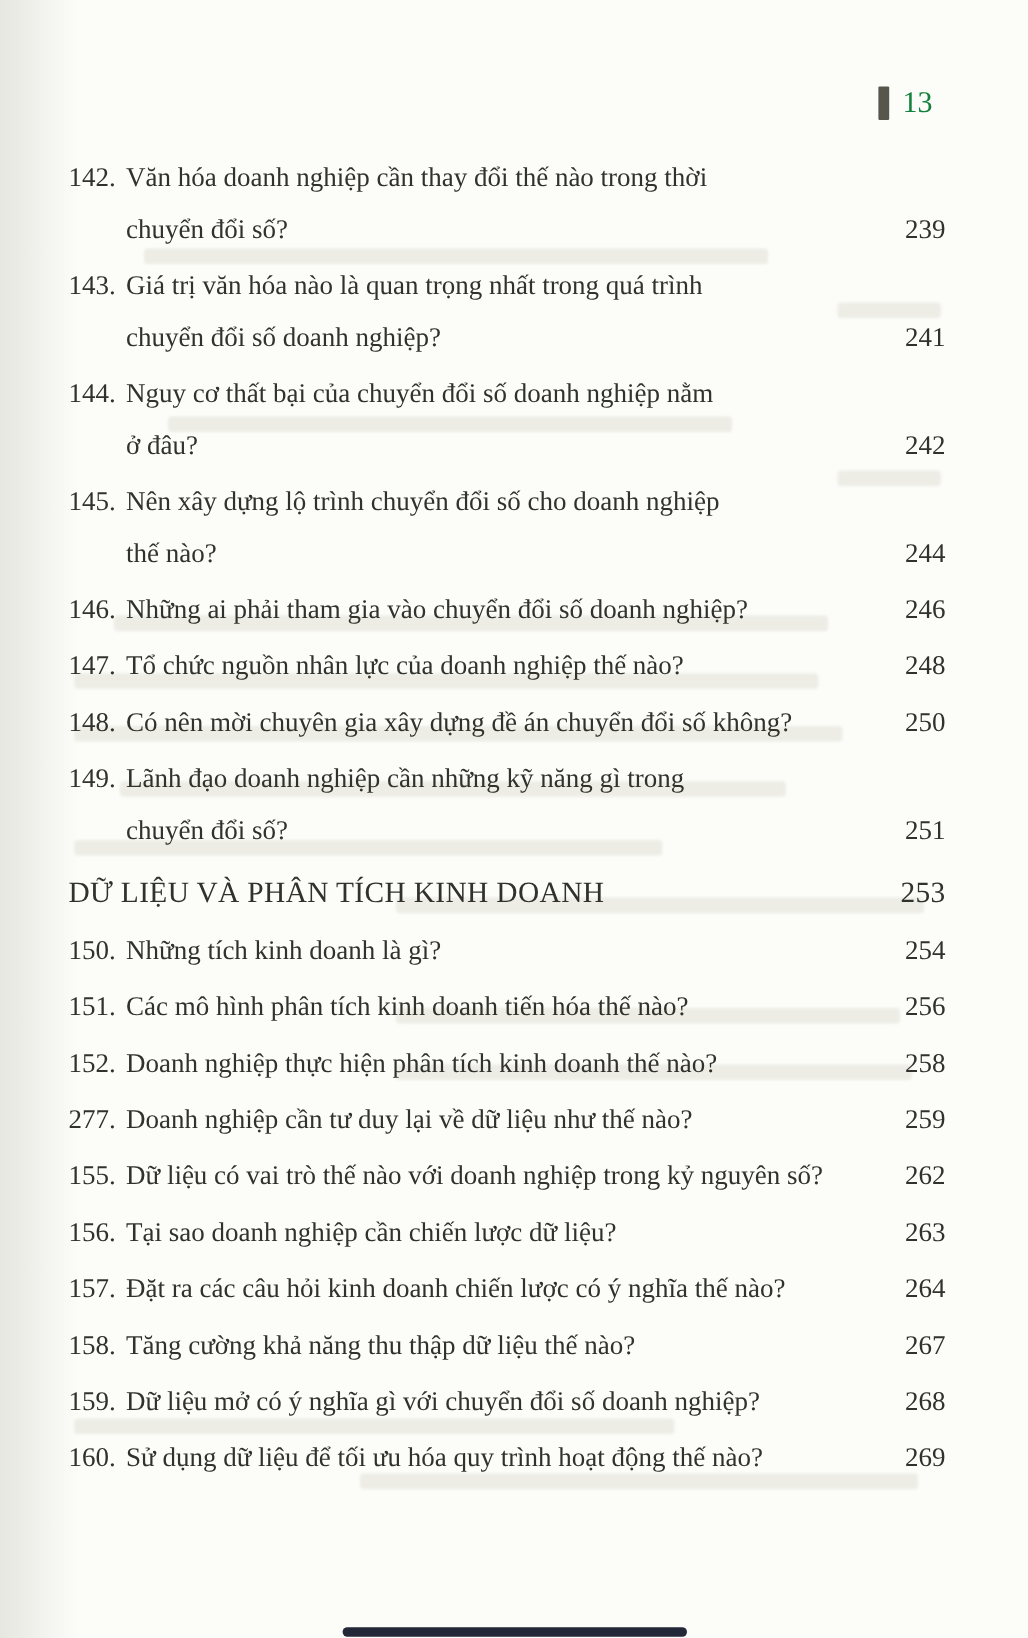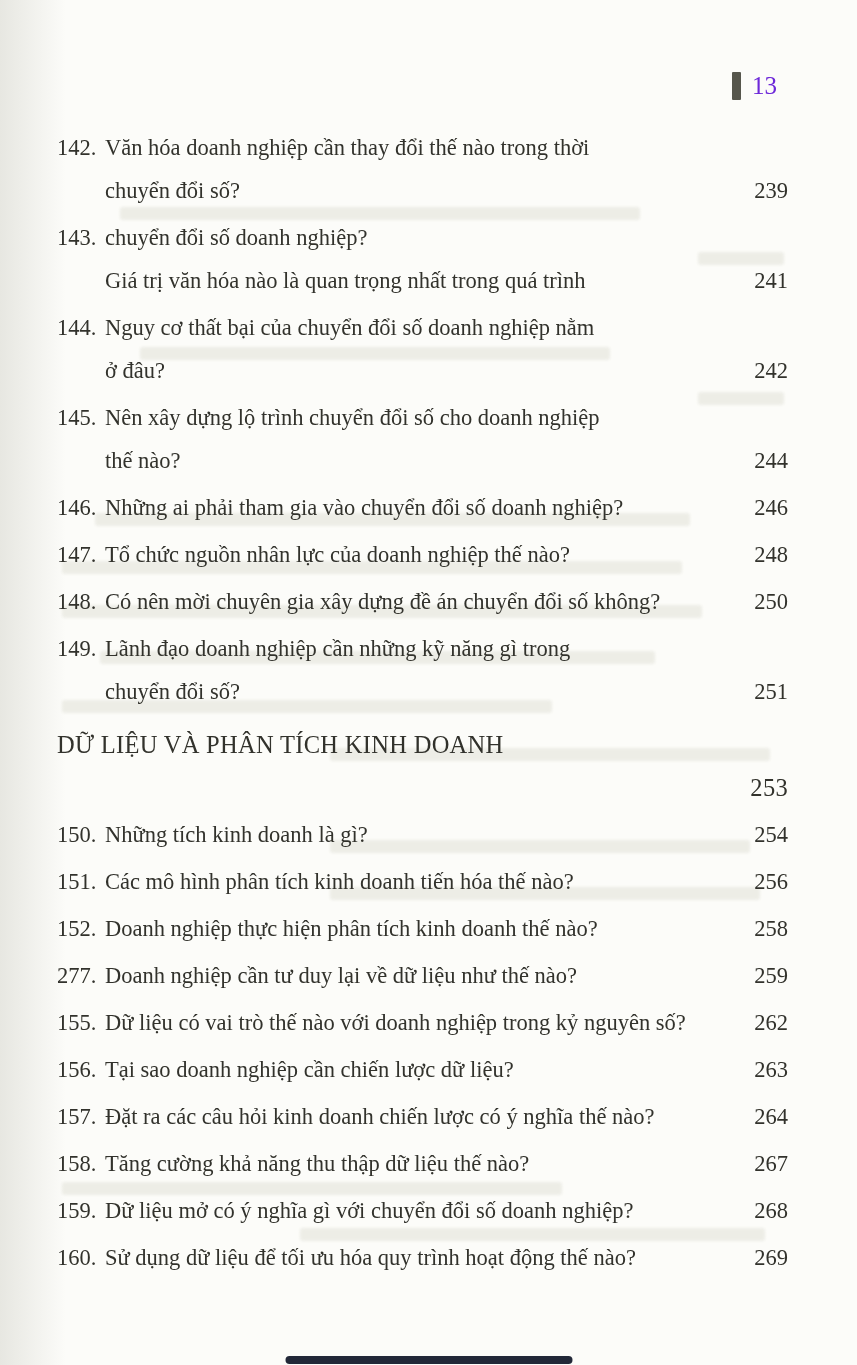--- a/index.html
+++ b/index.html
@@ -17,38 +17,38 @@
   }
   
   .folio{
     position:absolute;top:72px;right:80px;
     display:flex;align-items:center;gap:11px;
   }
   .folio-bar{
     width:9px;height:28px;background:#56564c;border-radius:1px;
   }
   .folio-num{
-    font-size:25px;line-height:28px;color:#6d28d9;
+    font-size:25px;line-height:28px;color:#15803d;
   }
   
   .toc{
     position:absolute;left:57px;right:69px;top:126px;
     font-size:22.5px;line-height:43px;
   }
   .toc-entry{display:flex;margin-bottom:4px;}
   .toc-num{width:48px;flex:none;}
   .toc-text{flex:1;min-width:0;font-family:Liberation Serif, serif;}
   .toc-line{white-space:nowrap;}
   .toc-page{
     flex:none;align-self:flex-end;margin-left:8px;
     min-width:40px;text-align:right;white-space:nowrap;
   }
   .toc-section{
     display:flex;margin-top:10px;margin-bottom:4px;
-    font-size:24.5px;letter-spacing:.3px;flex-direction:column;
+    font-size:24.5px;letter-spacing:.3px;
   }
   .toc-section .toc-label{flex:1;white-space:nowrap;}
   
   .bleed{
     position:absolute;height:13px;border-radius:3px;
     background:#c7c7b6;opacity:.28;filter:blur(1.5px);
     pointer-events:none;
   }
   
   .home-indicator{
@@ -88,22 +88,22 @@
     <span class="toc-text">
         <div class="toc-line">Văn hóa doanh nghiệp cần thay đổi thế nào trong thời</div>
         <div class="toc-line">chuyển đổi số?</div>
       </span>
     <span class="toc-page">239</span>
   </div>
 
   <div class="toc-entry">
     <span class="toc-num">143.</span>
     <span class="toc-text">
+        <div class="toc-line">Giá trị văn hóa nào là quan trọng nhất trong quá trình</div>
         <div class="toc-line">chuyển đổi số doanh nghiệp?</div>
-        <div class="toc-line">Giá trị văn hóa nào là quan trọng nhất trong quá trình</div>
       </span>
     <span class="toc-page">241</span>
   </div>
 
   <div class="toc-entry">
     <span class="toc-num">144.</span>
     <span class="toc-text">
         <div class="toc-line">Nguy cơ thất bại của chuyển đổi số doanh nghiệp nằm</div>
         <div class="toc-line">ở đâu?</div>
       </span>

